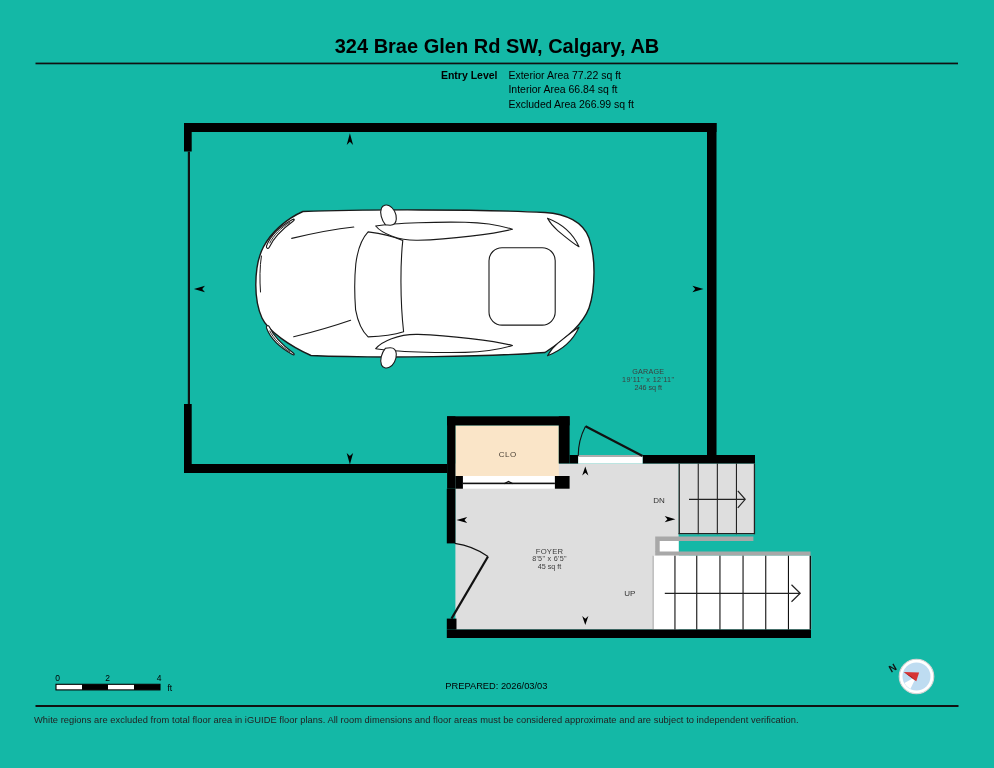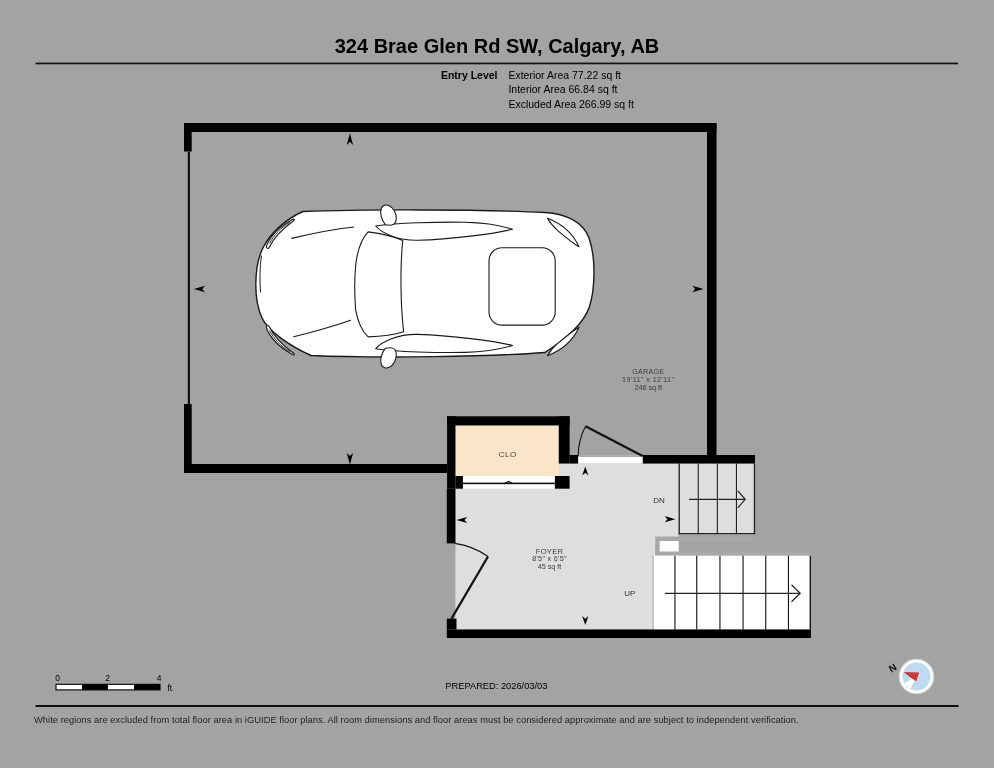--- a/index.html
+++ b/index.html
@@ -1,16 +1,16 @@
 <!DOCTYPE html>
 <html><head>
 <meta charset="utf-8">
 <style>
 html,body{margin:0;padding:0;background:#fff;}
-#page{position:relative;width:994px;height:768px;background:#a3a3a3;font-family:"Liberation Sans",sans-serif;overflow:hidden;}
+#page{position:relative;width:994px;height:768px;background:#14b8a6;font-family:"Liberation Sans",sans-serif;overflow:hidden;}
 svg{position:absolute;left:0;top:0;}
 text{font-family:"Liberation Sans",sans-serif;}
 </style>
 </head>
 <body>
 <div id="page">
 <svg width="994" height="768" viewBox="0 0 994 768">
 
 <g>
         <text x="497" y="52.5" font-size="20" font-weight="bold" text-anchor="middle" fill="#000">324 Brae Glen Rd SW, Calgary, AB</text>

